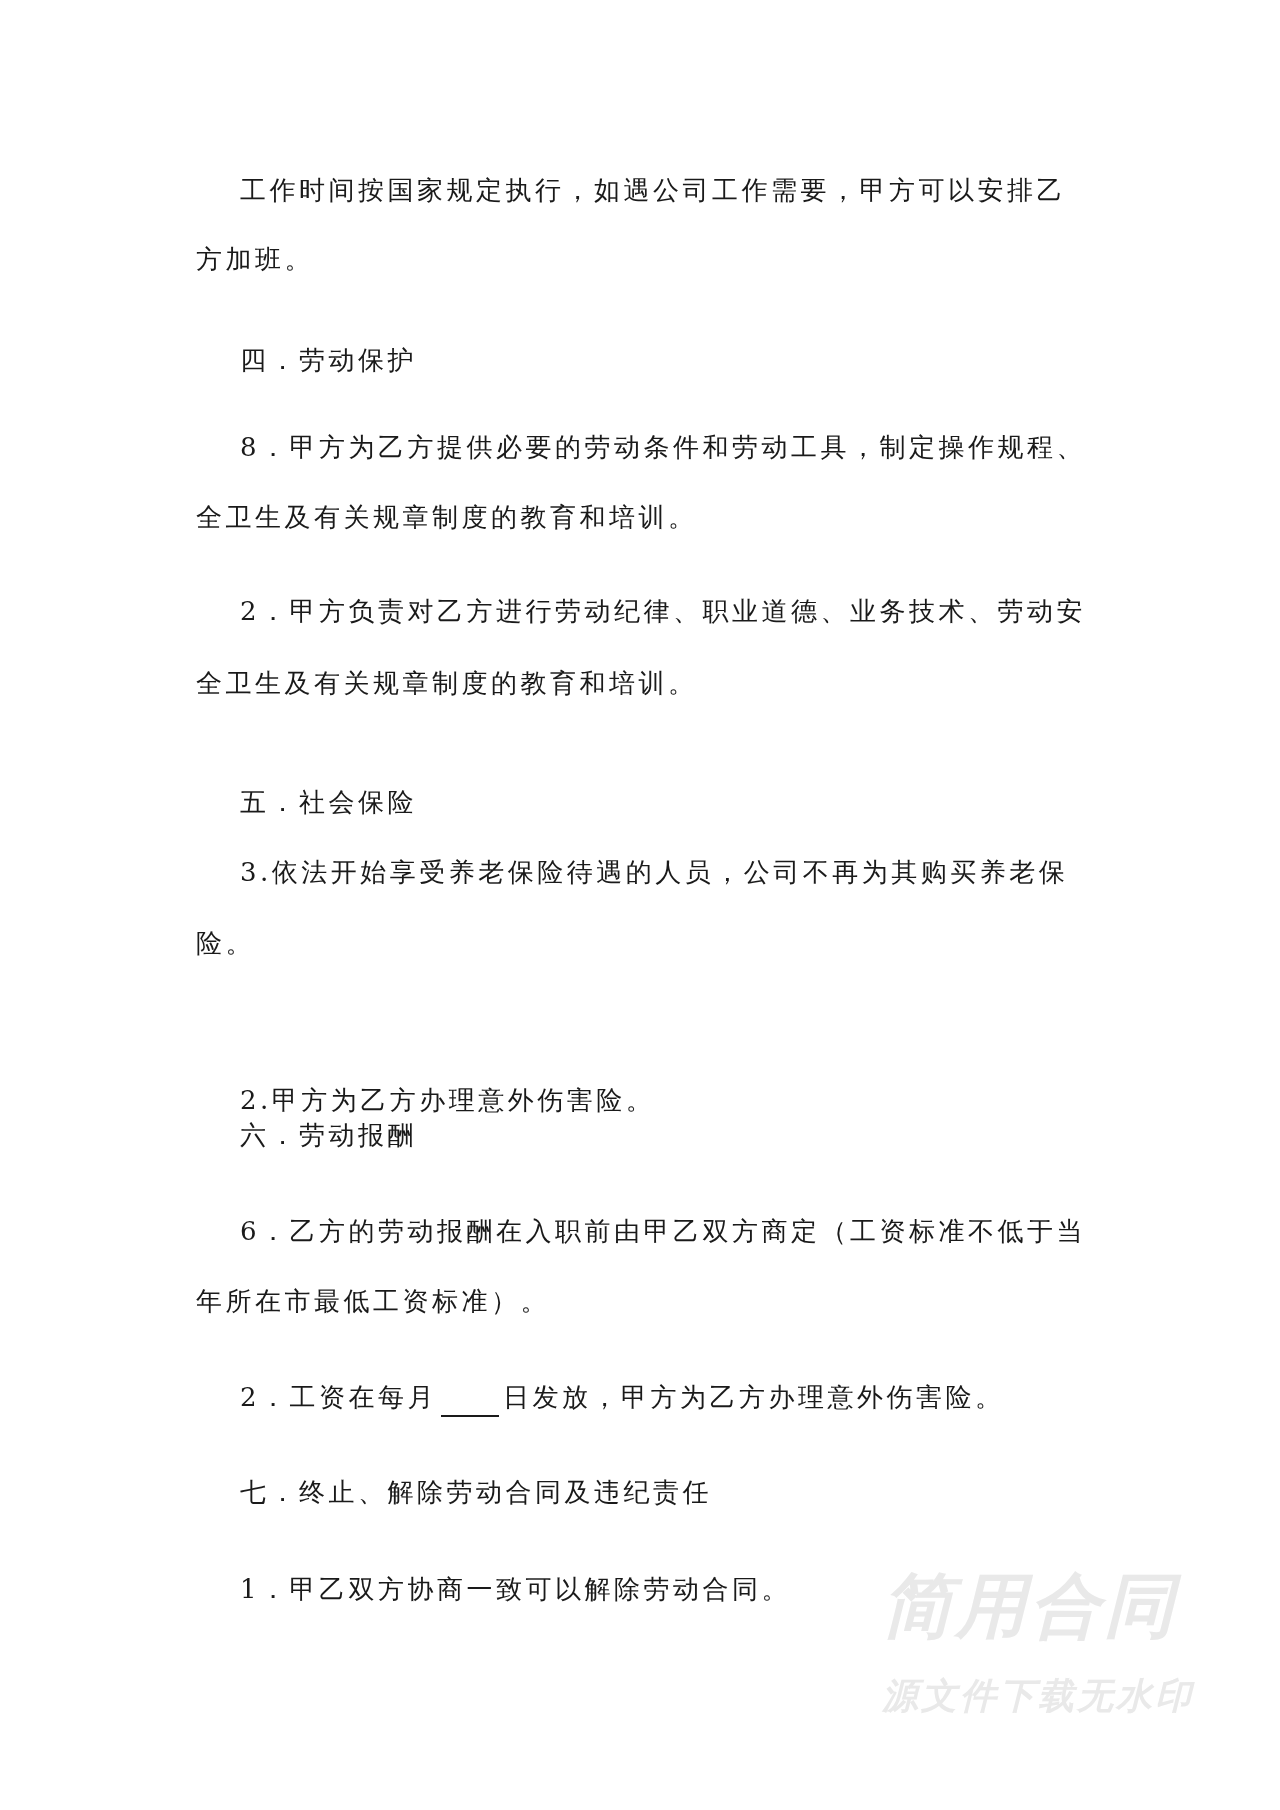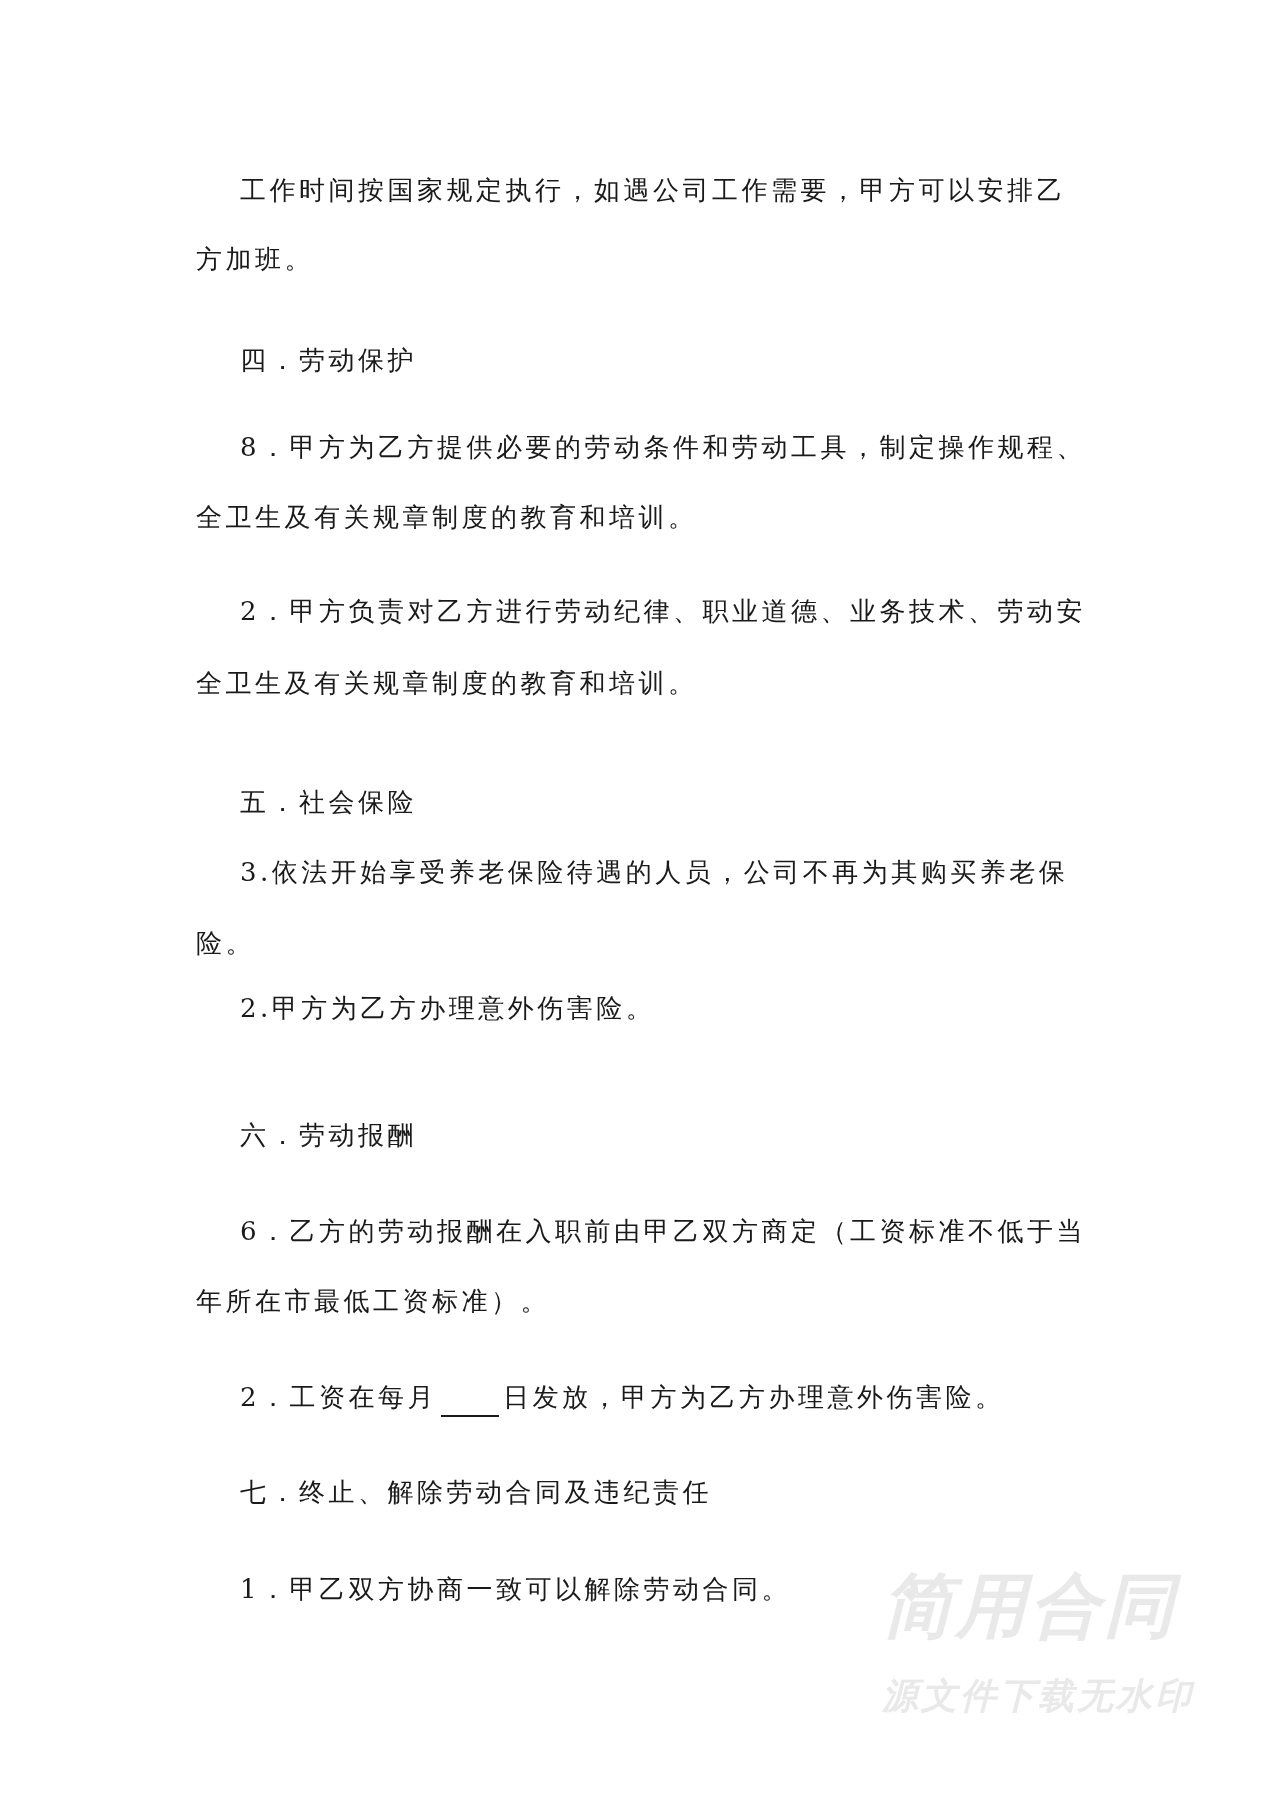--- a/index.html
+++ b/index.html
@@ -26,21 +26,21 @@
   <div class="line wrap" style="top:497px">全卫生及有关规章制度的教育和培训。</div>
 
   <div class="line indent" style="top:591px">2．甲方负责对乙方进行劳动纪律、职业道德、业务技术、劳动安</div>
   <div class="line wrap" style="top:663px">全卫生及有关规章制度的教育和培训。</div>
 
   <div class="line indent" style="top:782px">五．社会保险</div>
 
   <div class="line indent" style="top:852px">3.依法开始享受养老保险待遇的人员，公司不再为其购买养老保</div>
   <div class="line wrap" style="top:923px">险。</div>
 
-  <div class="line indent" style="top:988px">2.甲方为乙方办理意外伤害险。</div>
+  <div class="line indent" style="top:1080px">2.甲方为乙方办理意外伤害险。</div>
 
   <div class="line indent" style="top:1115px">六．劳动报酬</div>
 
   <div class="line indent" style="top:1211px">6．乙方的劳动报酬在入职前由甲乙双方商定（工资标准不低于当</div>
   <div class="line wrap" style="top:1281px">年所在市最低工资标准）。</div>
 
   <div class="line indent" style="top:1377px">
     <span>2．工资在每月</span><span class="blank"></span><span>日发放，甲方为乙方办理意外伤害险。</span>
   </div>
 

